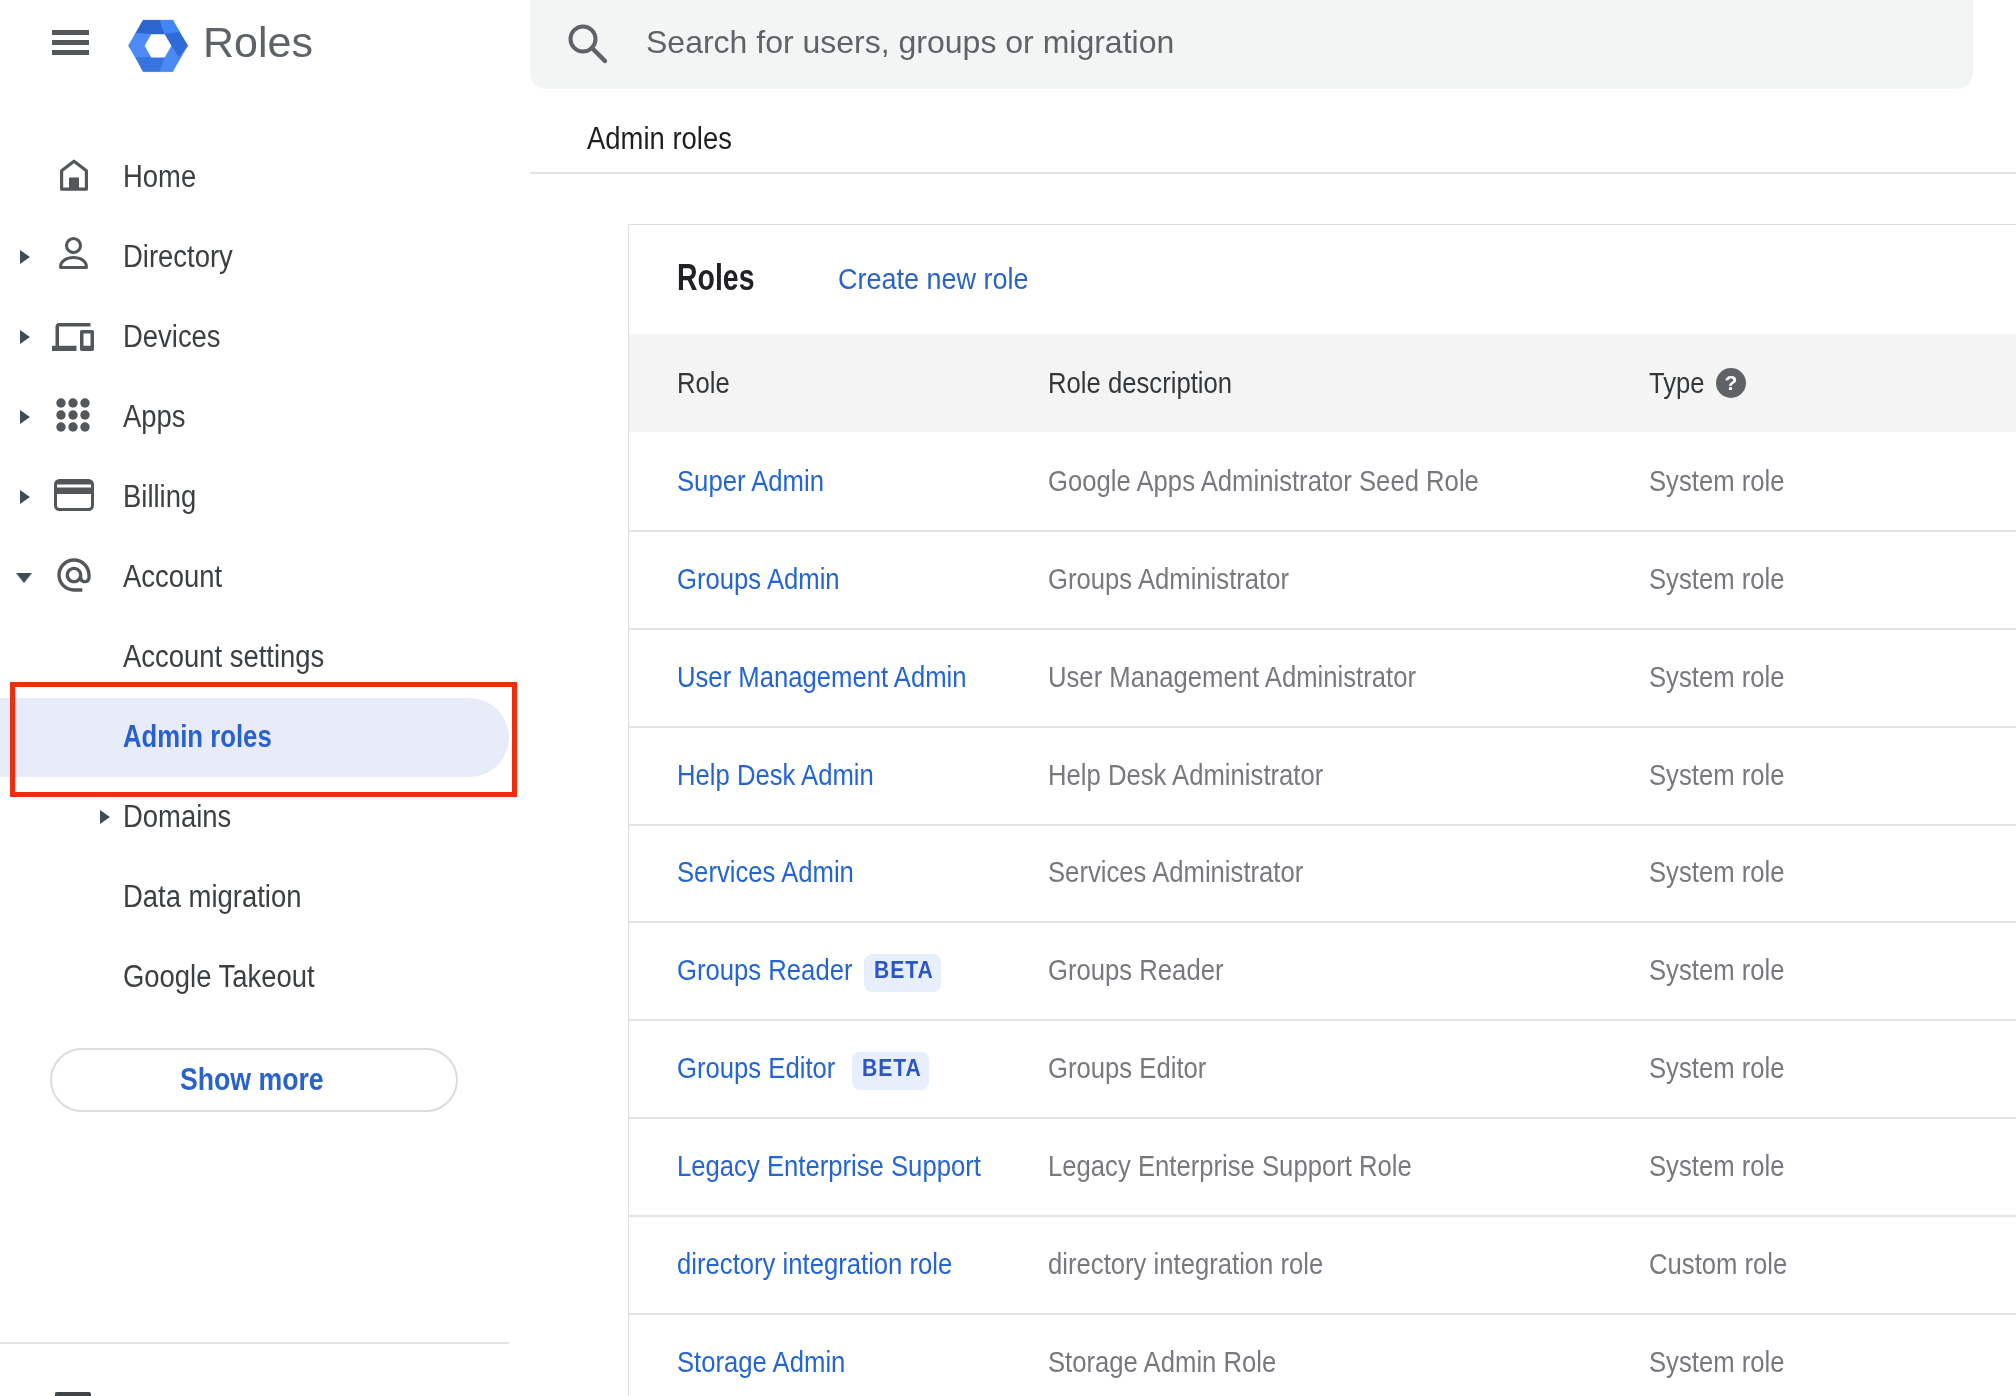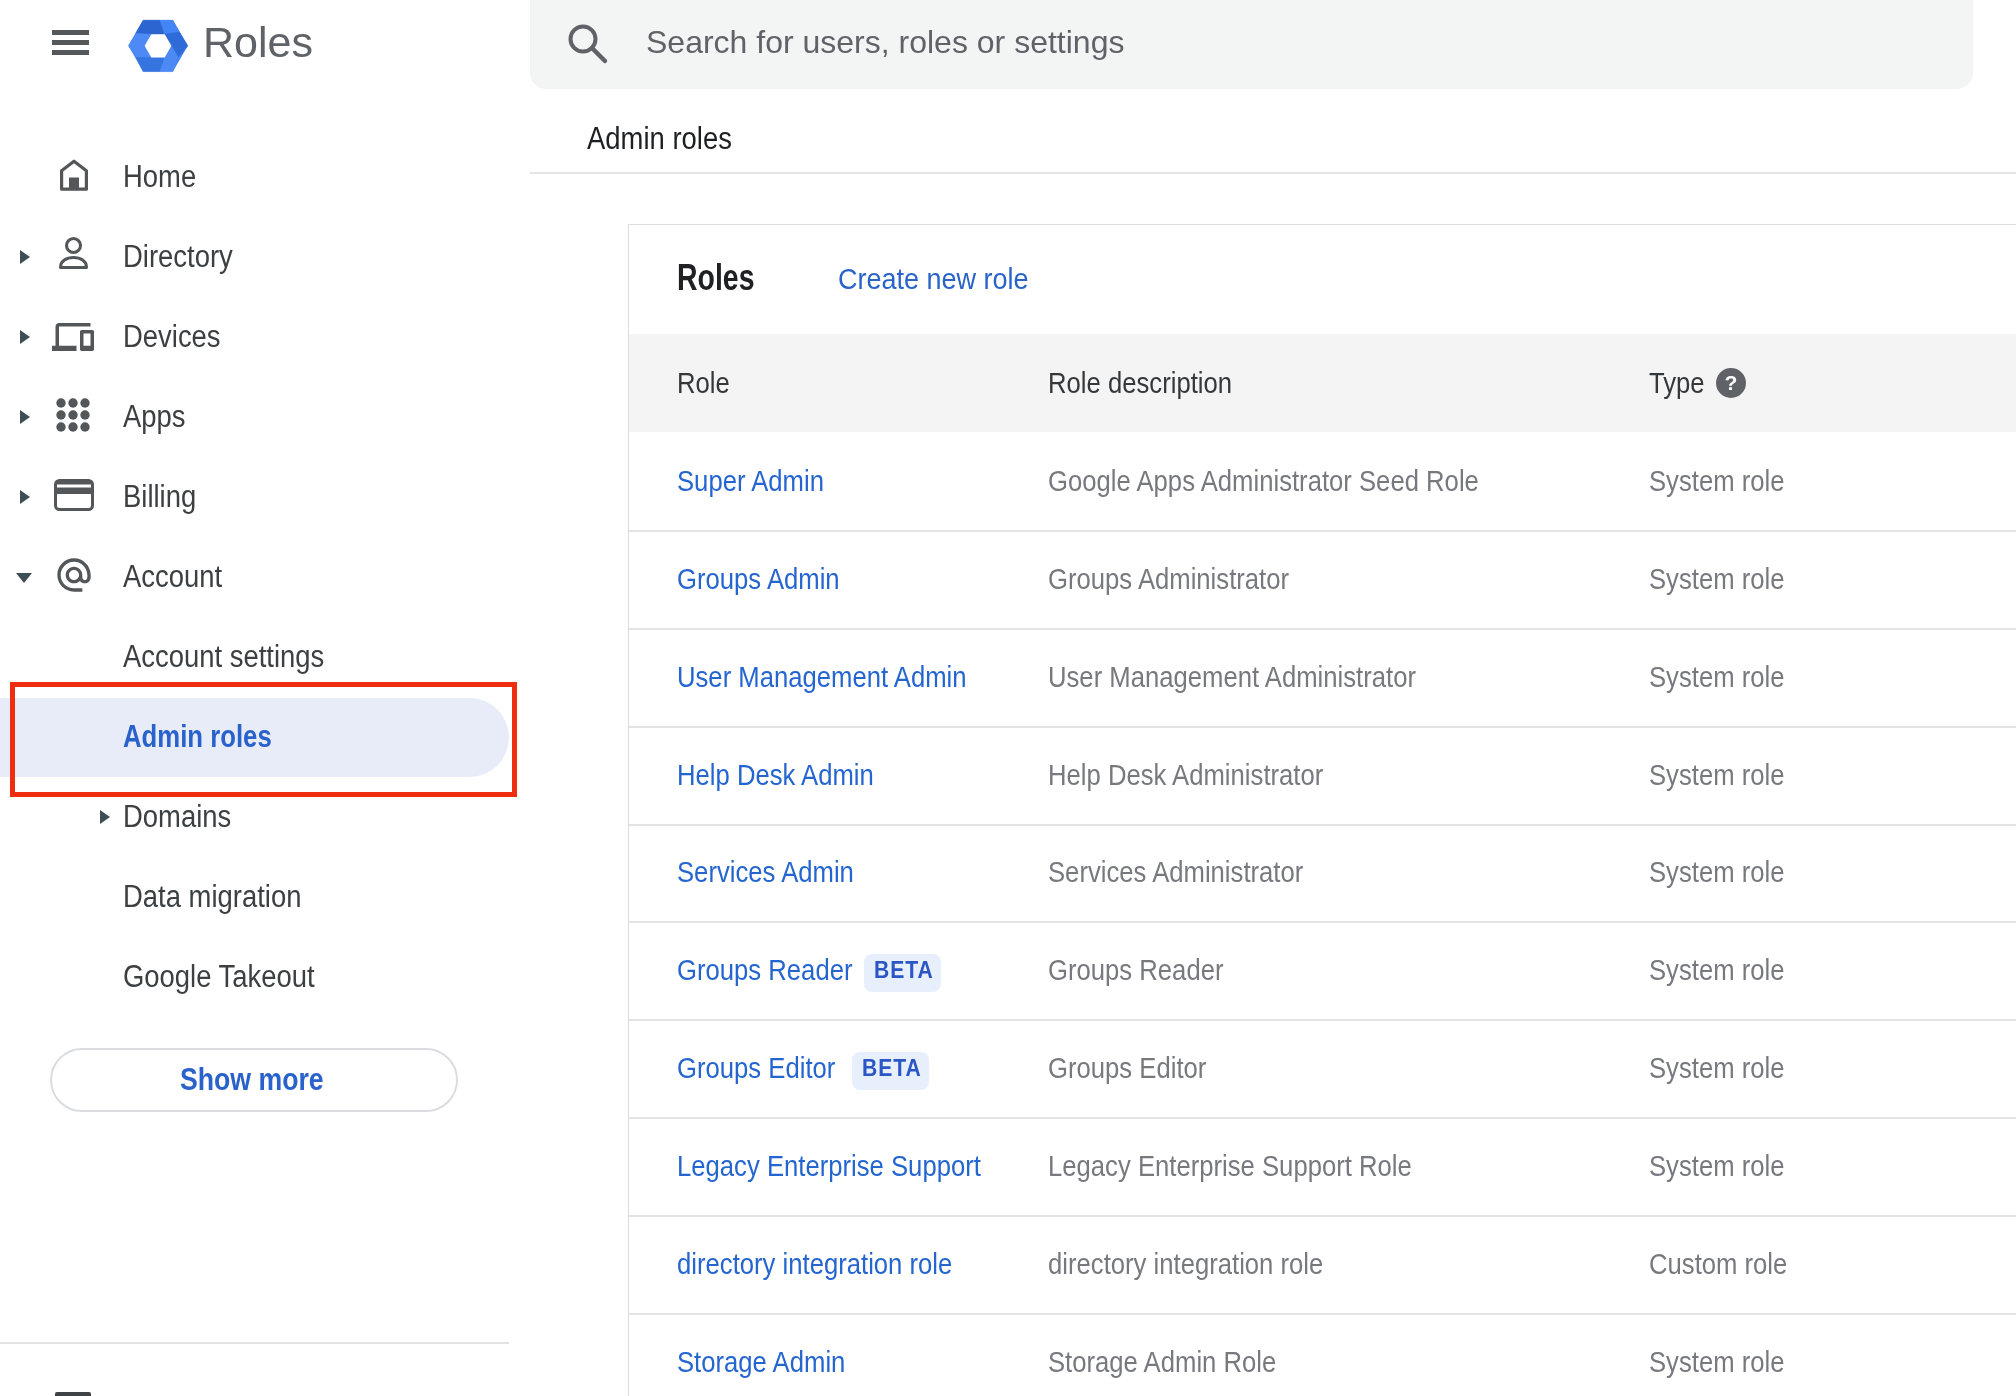--- a/index.html
+++ b/index.html
@@ -26,21 +26,21 @@
   <polygon points="33,57.6 45.9,57.6 51.2,43.3 44.4,31.8 37.7,43.4" fill="#4c89f4" stroke="#4c89f4" stroke-width="0.5"></polygon>
   <polygon points="17.6,31.8 24.3,20.2 37.7,20.2 44.4,31.8 37.7,43.4 24.3,43.4" fill="#ffffff"></polygon>
 </svg>
 <span class="ct" style="left:203px;top:42px;font-size:43px;color:#5f6368;transform:translateY(-50%) scaleX(1);">Roles</span>
 
 <div class="abs" style="left:530px;top:-20px;width:1443px;height:109px;background:#f3f4f4;border-radius:16px;"></div>
 <svg class="abs" style="left:566px;top:21px;" width="44" height="44" viewBox="0 0 44 44">
   <circle cx="17" cy="18" r="12.5" fill="none" stroke="#5f6368" stroke-width="4"></circle>
   <line x1="26" y1="27" x2="39" y2="40" stroke="#5f6368" stroke-width="4.5" stroke-linecap="round"></line>
 </svg>
-<span class="ct" style="left:646px;top:42px;font-size:32px;color:#5f6368;transform:translateY(-50%) scaleX(1);">Search for users, roles or settings</span>
+<span class="ct" style="left:646px;top:42px;font-size:32px;color:#5f6368;transform:translateY(-50%) scaleX(1);">Search for users, groups or migration</span>
 
 <span class="ct" style="left:587px;top:139px;font-size:31px;color:#1d1f21;">Admin roles</span>
 <div class="abs" style="left:530px;top:172px;width:1486px;height:2px;background:#e4e5e6;"></div>
 
 <div class="abs" style="left:20px;top:250px;width:0;height:0;border-left:10px solid #3e4e57;border-top:7px solid transparent;border-bottom:7px solid transparent;"></div>
 <div class="abs" style="left:20px;top:330px;width:0;height:0;border-left:10px solid #3e4e57;border-top:7px solid transparent;border-bottom:7px solid transparent;"></div>
 <div class="abs" style="left:20px;top:410px;width:0;height:0;border-left:10px solid #3e4e57;border-top:7px solid transparent;border-bottom:7px solid transparent;"></div>
 <div class="abs" style="left:20px;top:490px;width:0;height:0;border-left:10px solid #3e4e57;border-top:7px solid transparent;border-bottom:7px solid transparent;"></div>
 <div class="abs" style="left:16px;top:573px;width:0;height:0;border-top:10px solid #3e4e57;border-left:8px solid transparent;border-right:8px solid transparent;"></div>
 <div class="abs" style="left:100px;top:810px;width:0;height:0;border-left:10px solid #3e4e57;border-top:7px solid transparent;border-bottom:7px solid transparent;"></div>

